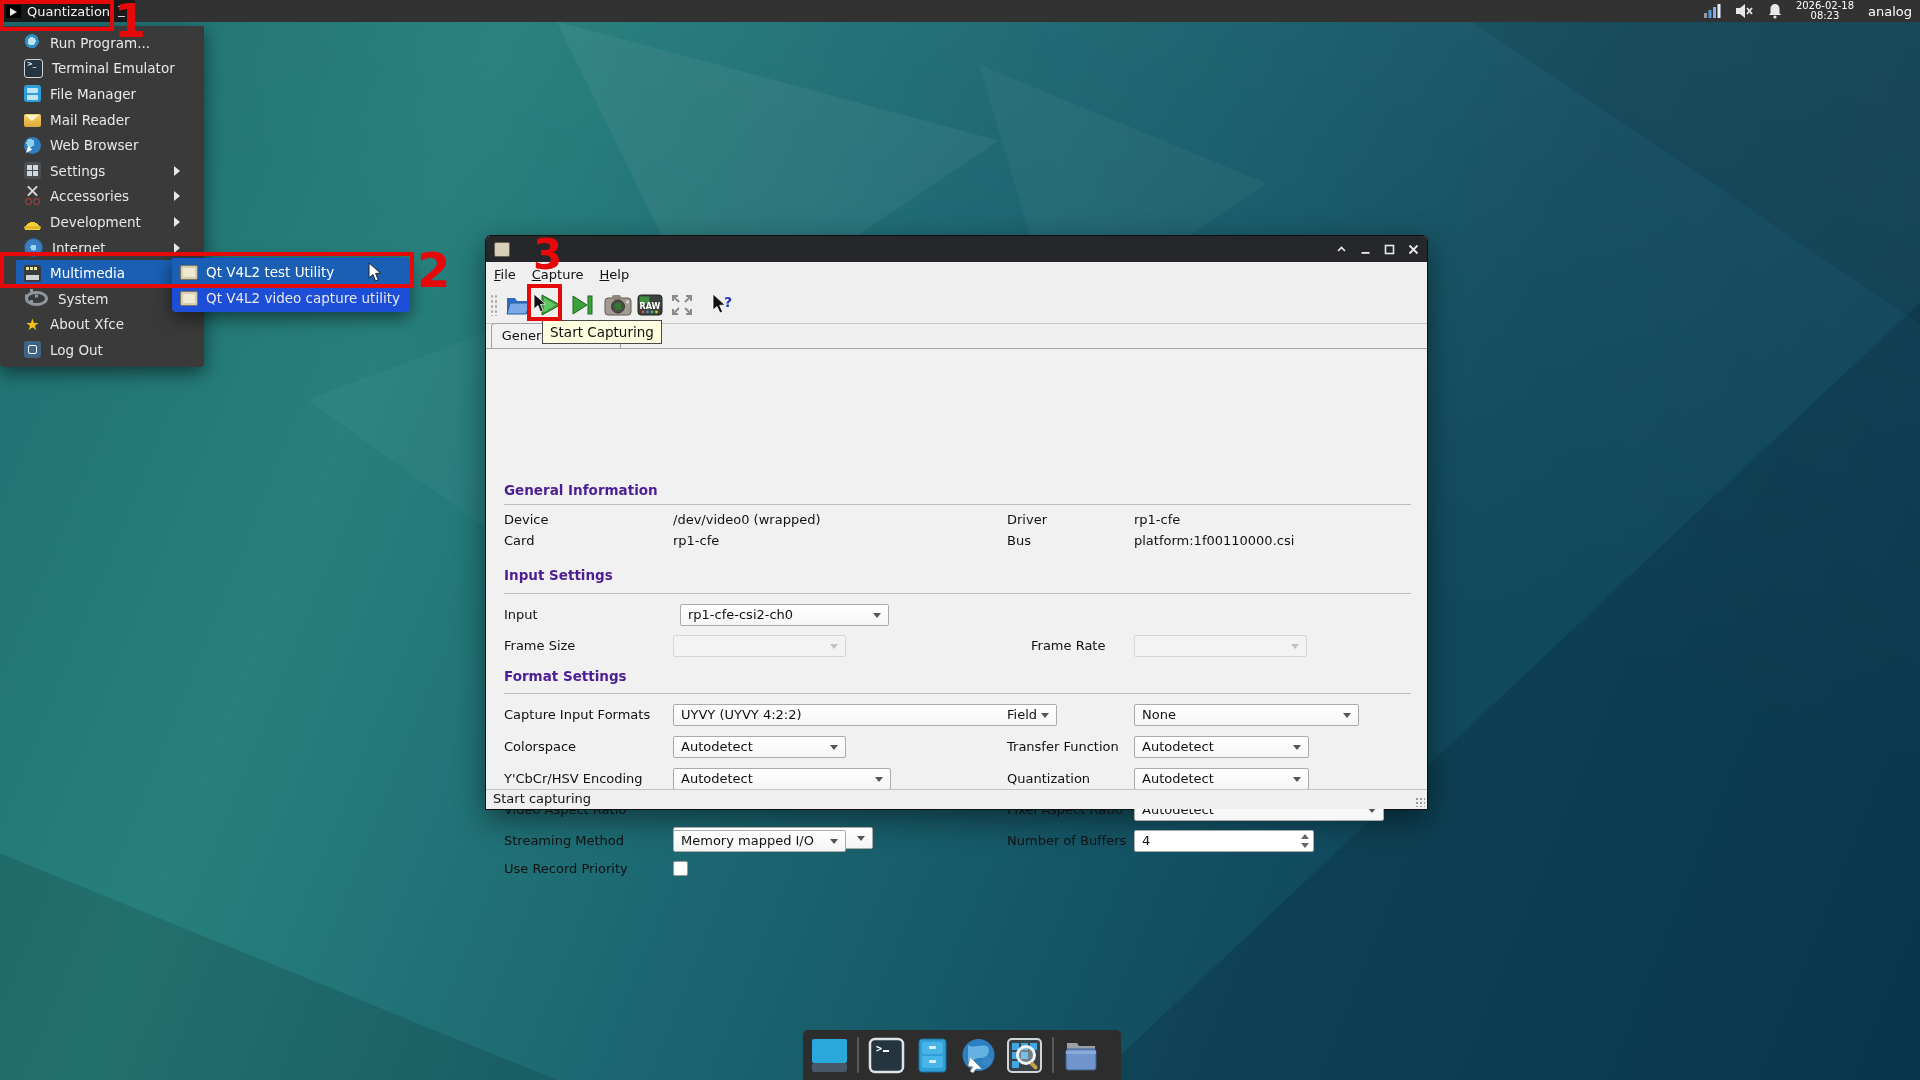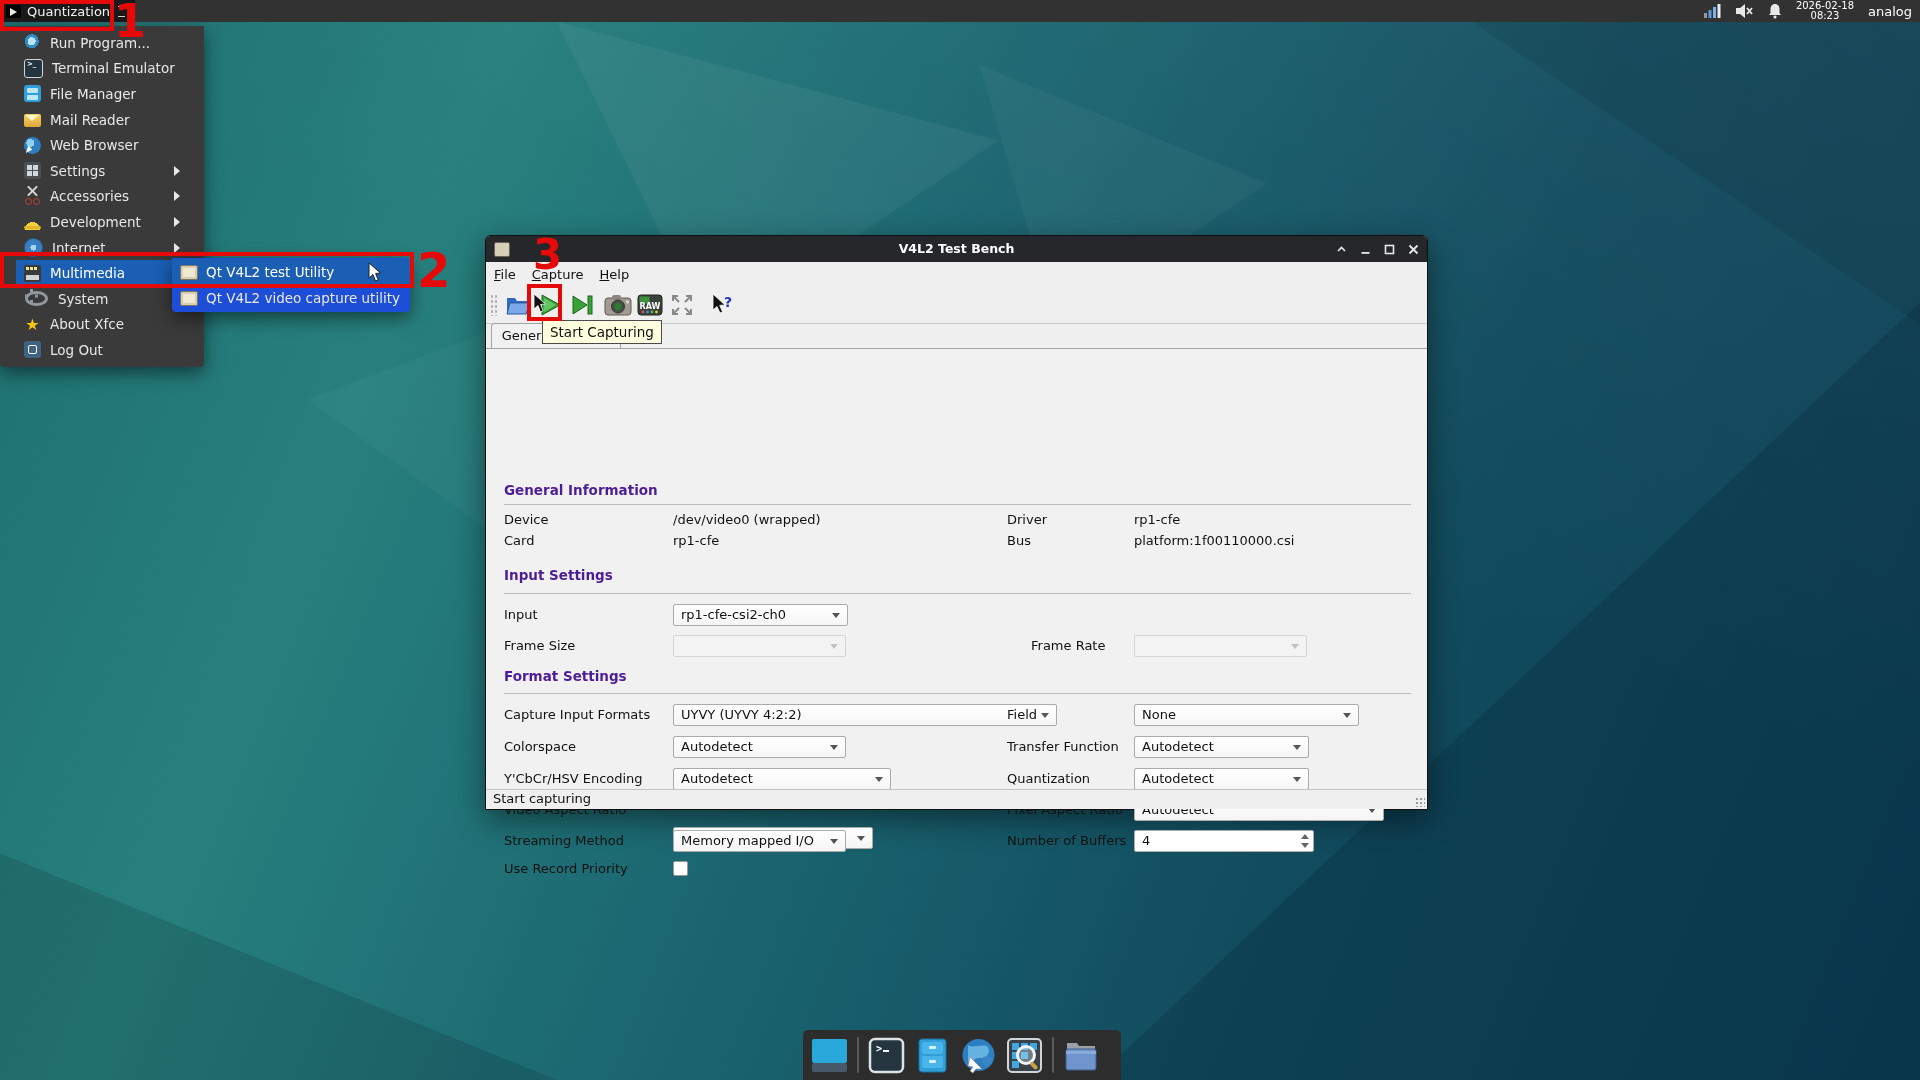--- a/index.html
+++ b/index.html
@@ -247,21 +247,20 @@
   </div>
   <div class="sub-item">
     <span class="ic-tv"></span>
     <span>Qt V4L2 video capture utility</span>
   </div>
 </div>
 
 <div id="win">
   <div id="titlebar">
     <span id="win-icon"></span>
-    <span id="title">V4L2 Test Bench</span>
     <div id="win-controls">
       <svg class="wc" viewBox="0 0 11 11">
         <path d="M2 7 L5.5 3.5 L9 7" stroke="#e8e8e8" stroke-width="1.6" fill="none"></path>
       </svg>
       <svg class="wc" viewBox="0 0 11 11">
         <rect x="1.5" y="8" width="8" height="1.8" fill="#e8e8e8"></rect>
       </svg>
       <svg class="wc" viewBox="0 0 11 11">
         <rect x="1.5" y="1.5" width="8" height="8" fill="none" stroke="#e8e8e8" stroke-width="1.6"></rect>
       </svg>
@@ -348,21 +347,21 @@
   <span class="flabel" style="left:521px;top:273px;">Driver</span>
   <span class="fvalue" style="left:648px;top:273px;">rp1-cfe</span>
   <span class="flabel" style="left:18px;top:294px;">Card</span>
   <span class="fvalue" style="left:187px;top:294px;">rp1-cfe</span>
   <span class="flabel" style="left:521px;top:294px;">Bus</span>
   <span class="fvalue" style="left:648px;top:294px;">platform:1f00110000.csi</span>
 
   <span class="sect" style="left:18px;top:331px;">Input Settings</span>
   <div class="hr" style="top:357px;"></div>
   <span class="flabel" style="left:18px;top:368px;">Input</span>
-  <div class="combo" style="left:187px;top:368px;width:175px;">
+  <div class="combo" style="left:194px;top:368px;width:209px;">
     <span class="cv">rp1-cfe-csi2-ch0</span>
     <span class="ca"></span>
   </div>
   <span class="flabel" style="left:18px;top:399px;">Frame Size</span>
   <div class="combo disabled" style="left:187px;top:399px;width:173px;">
     <span class="cv"></span>
     <span class="ca"></span>
   </div>
   <span class="flabel" style="left:521px;top:399px;margin-left:24px;">Frame Rate</span>
   <div class="combo disabled" style="left:648px;top:399px;width:173px;">

